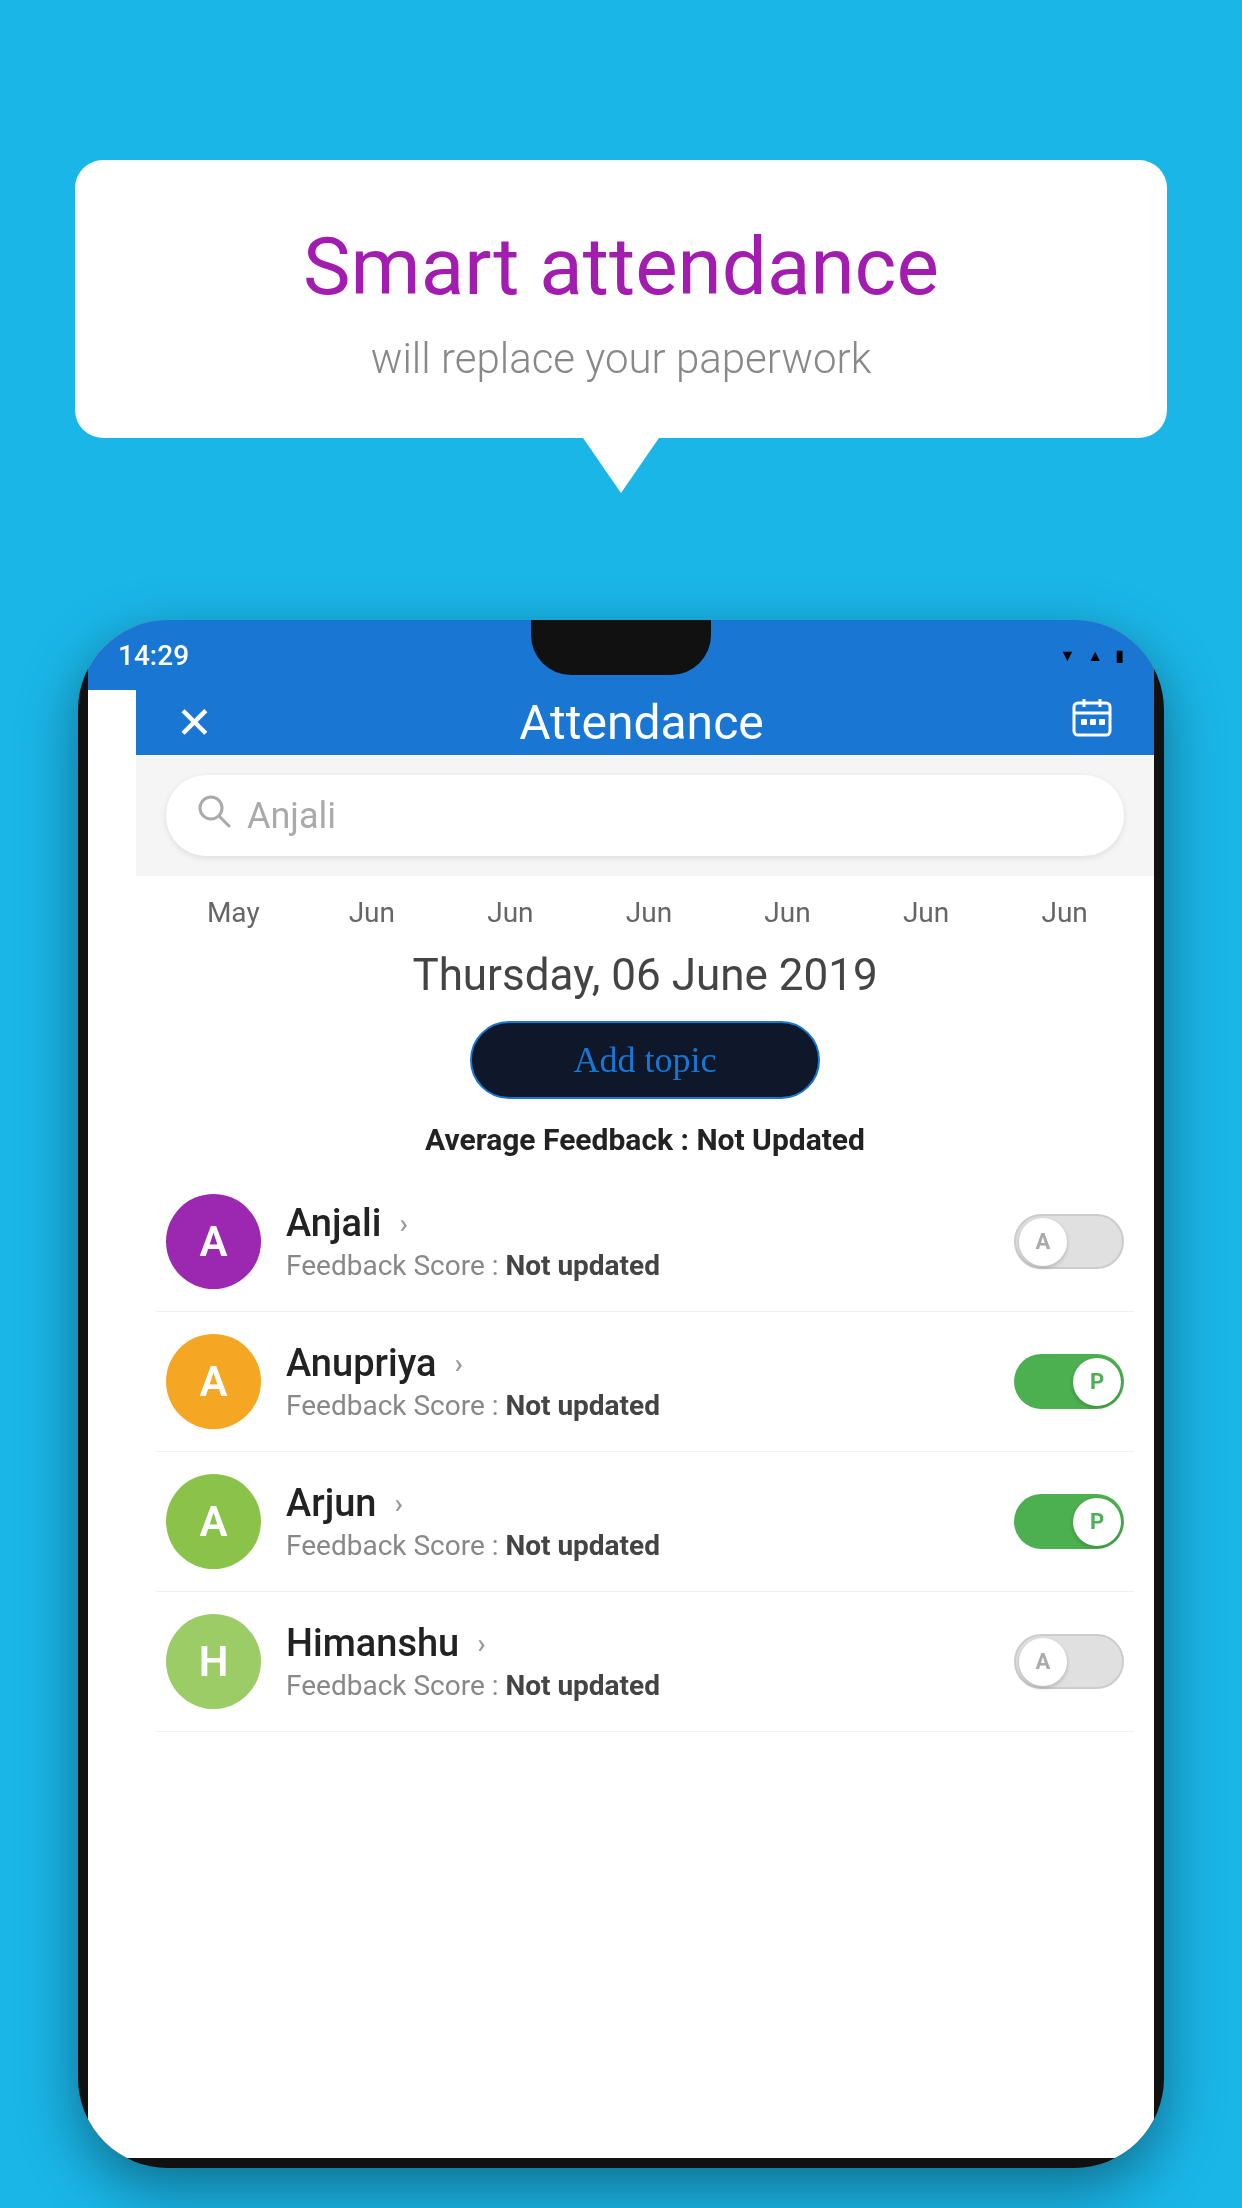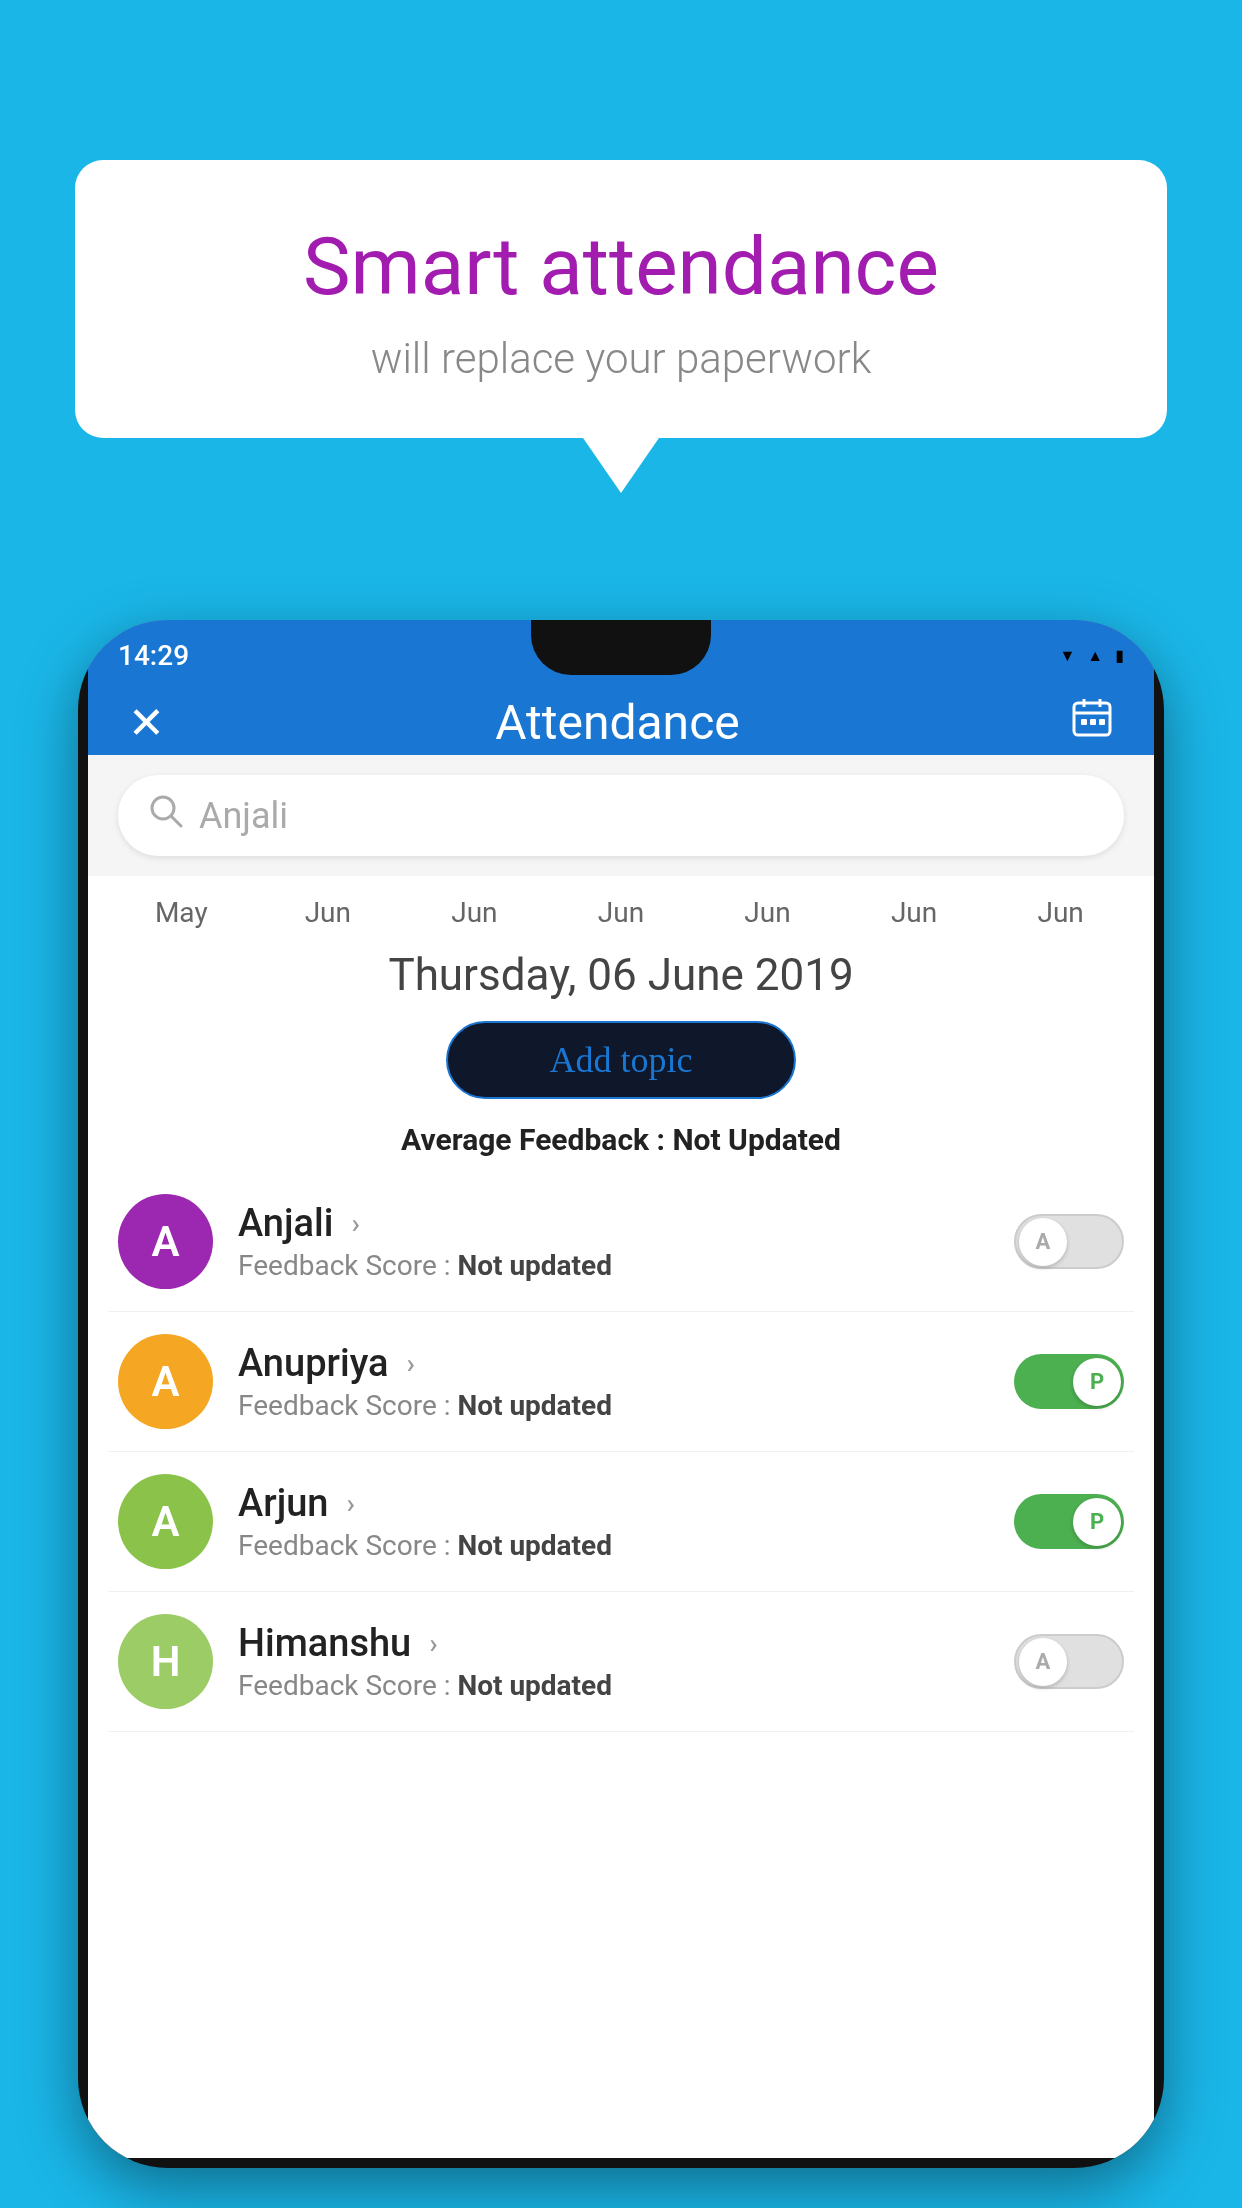--- a/index.html
+++ b/index.html
@@ -102,20 +102,21 @@
     
     .app-content {
       position: absolute;
       top: 0;
       left: 10px;
       right: 10px;
       bottom: 10px;
       background: white;
       border-radius: 24px;
       overflow: hidden;
+      padding-left: 48px;
     }
 
     
     .top-bar {
       background: #1976d2;
       height: 135px;
       display: flex;
       align-items: center;
       justify-content: space-between;
       padding: 0 40px;
@@ -157,20 +158,21 @@
     }
     .search-text {
       font-size: 36px;
       color: #aaa;
     }
 
     
     .calendar-section {
       padding: 20px 0 10px;
       background: white;
+      margin-left: 8px;
     }
     .month-row {
       display: flex;
       justify-content: space-around;
       padding: 0 20px;
     }
     .month-label {
       width: 130px;
       text-align: center;
       font-size: 28px;

